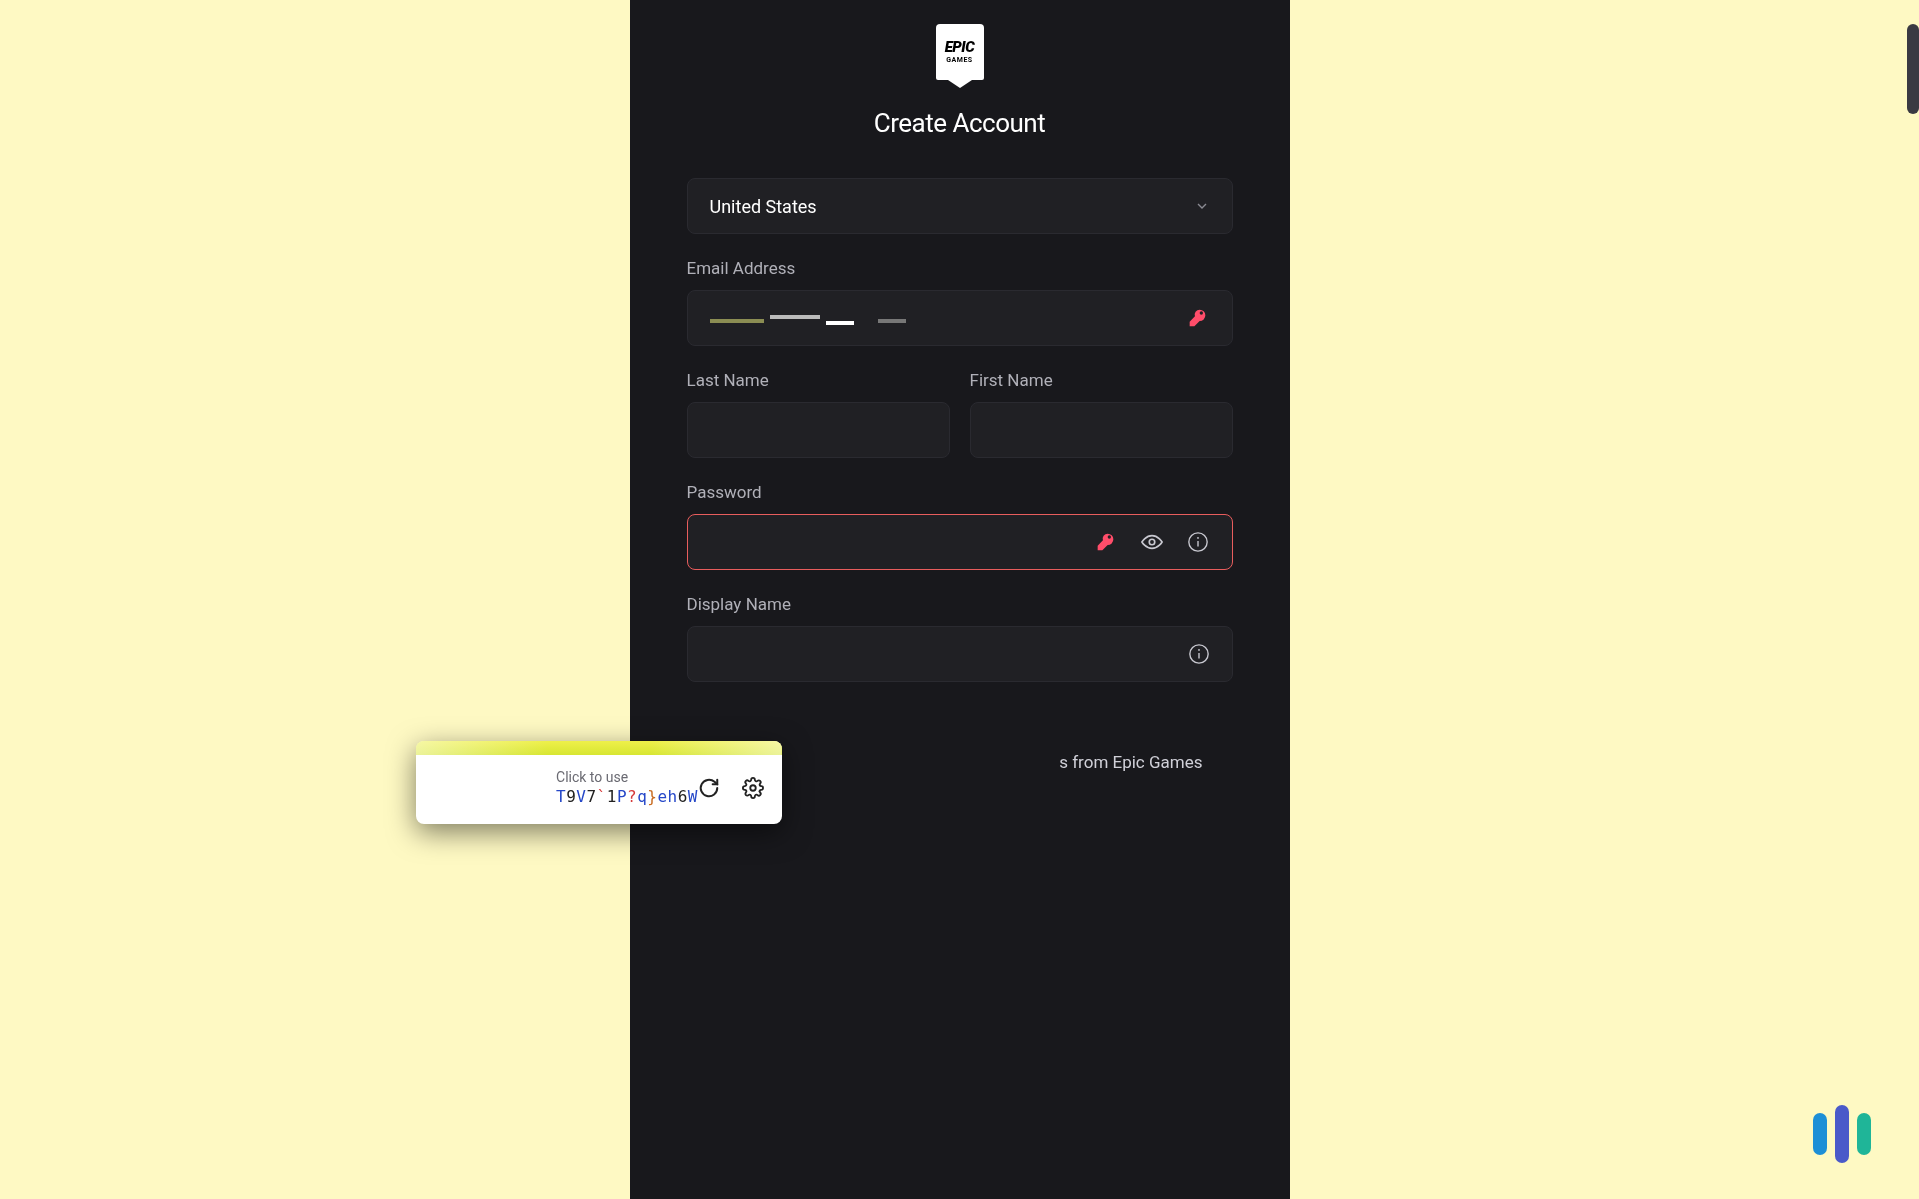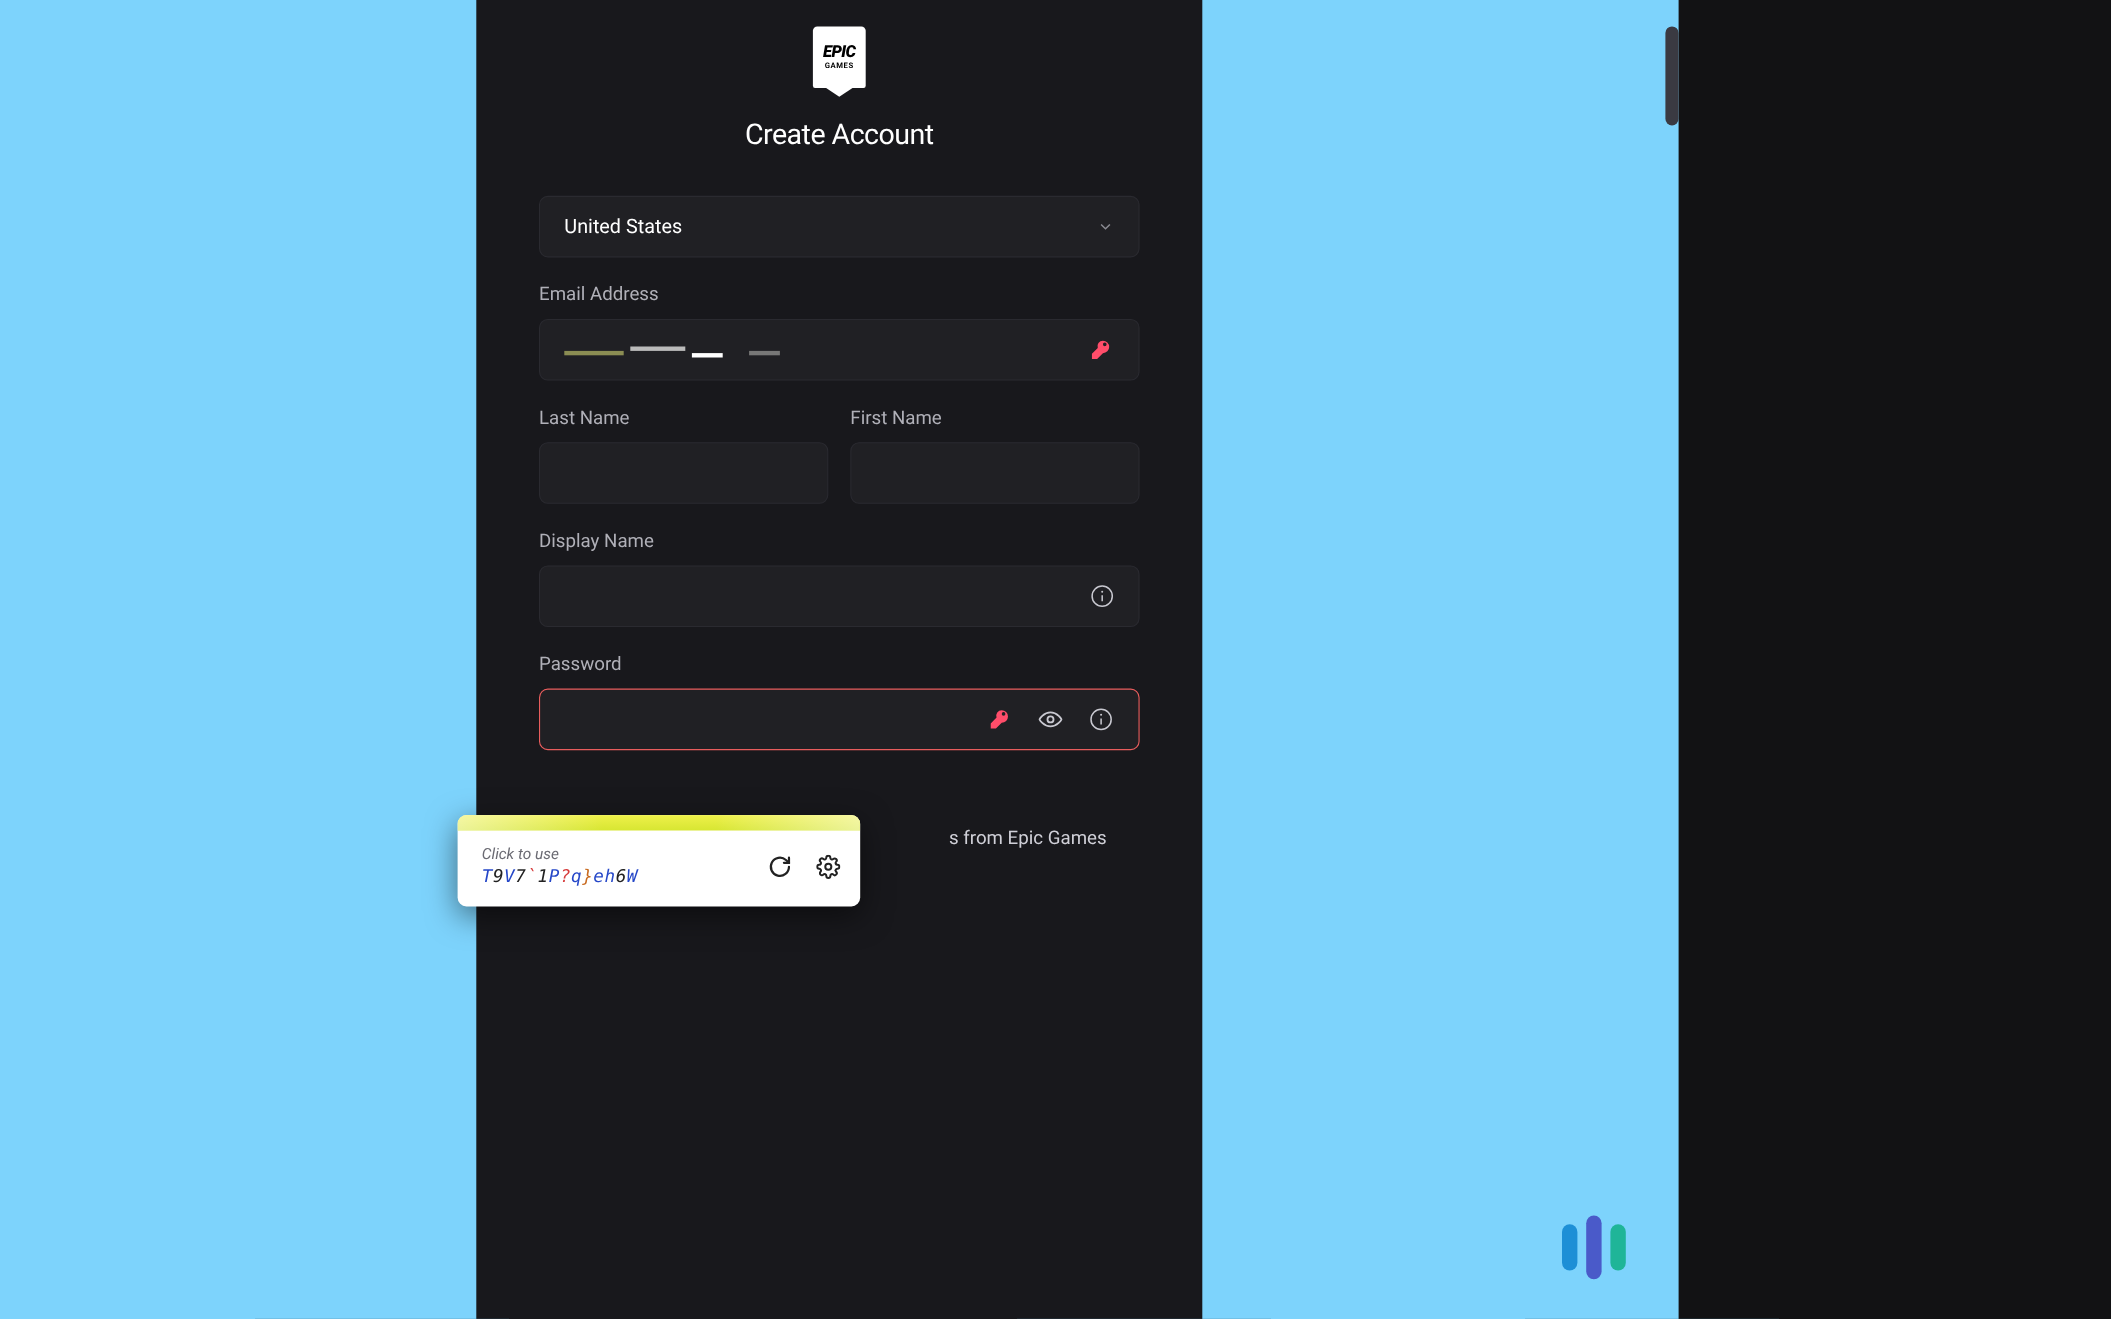--- a/index.html
+++ b/index.html
@@ -5,24 +5,24 @@
   * { box-sizing: border-box; margin: 0; padding: 0; }
   html, body { width: 100%; height: 100%; }
   body {
     background: #121214;
     font-family: -apple-system, BlinkMacSystemFont, "Segoe UI", Roboto, Helvetica, Arial, sans-serif;
     color: #e6e6e6;
     overflow: hidden;
     position: relative;
   }
   .page-wrap {
-    width: 1526px;
+    width: 1919px;
     height: 1199px;
     position: relative;
-    background: #7dd3fc;
+    background: #fef9c3;
   }
   .center-panel {
     position: absolute;
     left: 50%;
     transform: translateX(-50%);
     top: 0;
     width: 660px;
     height: 100%;
     background: #18181c;
     padding: 24px 0 0 0;
@@ -172,22 +172,21 @@
     content:"";
     position:absolute; top:0; bottom:0; width:36%;
     background: linear-gradient(90deg, rgba(255,255,255,0.5), rgba(255,255,255,0));
   }
   .pw-strip::before { left:0; }
   .pw-strip::after { right:0; transform: scaleX(-1);}
   .pw-body {
     padding: 14px 18px 18px 22px;
     display: flex;
     align-items: center;
-    justify-content: space-between;
-    font-style: italic;
+    justify-content: flex-end;
   }
   .pw-text-col {}
   .pw-hint {
     font-size: 14px;
     color: #6a6a72;
     margin-bottom: 2px;
   }
   .pw-value {
     font-family: ui-monospace, Menlo, Consolas, monospace;
     font-size: 16px;
@@ -280,34 +279,20 @@
           <label class="field-label">Last Name</label>
           <div class="input-box">
             <input class="input-ctrl" type="text" style="">
           </div>
         </div>
         <div class="field-group">
           <label class="field-label">First Name</label>
           <div class="input-box">
             <input class="input-ctrl" type="text" style="">
           </div>
-        </div>
-      </div>
-
-      <div class="field-group">
-        <label class="field-label">Display Name</label>
-        <div class="input-box">
-          <input class="input-ctrl" type="text" style="">
-          <span class="icon-btn">
-            <svg width="22" height="22" viewBox="0 0 24 24" fill="none" stroke="currentColor" stroke-width="1.5">
-                <circle cx="12" cy="12" r="10"></circle>
-                <line x1="12" y1="11" x2="12" y2="17"></line>
-                <circle cx="12" cy="7.5" r="1" fill="currentColor" stroke="none"></circle>
-              </svg>
-          </span>
         </div>
       </div>
 
       <div class="field-group">
         <label class="field-label">Password</label>
         <div class="input-box error">
           <input class="input-ctrl" type="password" style="">
           <span class="field-icons">
             <span class="icon-btn icon-key">
               <svg width="20" height="20" viewBox="0 0 24 24" fill="currentColor">
@@ -324,20 +309,34 @@
               <svg width="22" height="22" viewBox="0 0 24 24" fill="none" stroke="currentColor" stroke-width="1.5">
                   <circle cx="12" cy="12" r="10"></circle>
                   <line x1="12" y1="11" x2="12" y2="17"></line>
                   <circle cx="12" cy="7.5" r="1" fill="currentColor" stroke="none"></circle>
                 </svg>
             </span>
           </span>
         </div>
       </div>
 
+      <div class="field-group">
+        <label class="field-label">Display Name</label>
+        <div class="input-box">
+          <input class="input-ctrl" type="text" style="">
+          <span class="icon-btn">
+            <svg width="22" height="22" viewBox="0 0 24 24" fill="none" stroke="currentColor" stroke-width="1.5">
+                <circle cx="12" cy="12" r="10"></circle>
+                <line x1="12" y1="11" x2="12" y2="17"></line>
+                <circle cx="12" cy="7.5" r="1" fill="currentColor" stroke="none"></circle>
+              </svg>
+          </span>
+        </div>
+      </div>
+
       <div style="height:46px"></div>
       <div class="consent-text" style="text-align:right; padding-right:30px;">s from Epic Games</div>
 
     </div>
   </div>
 
   <div class="pw-popover">
     <div class="pw-strip"></div>
     <div class="pw-body">
       <div class="pw-text-col">

